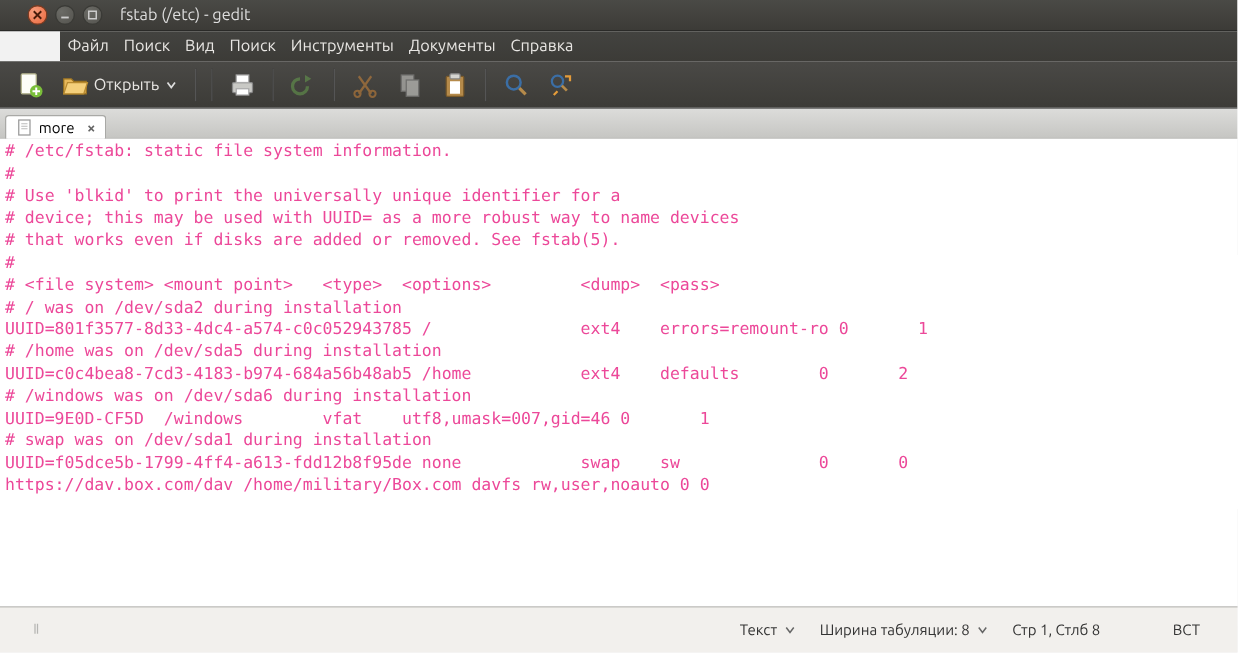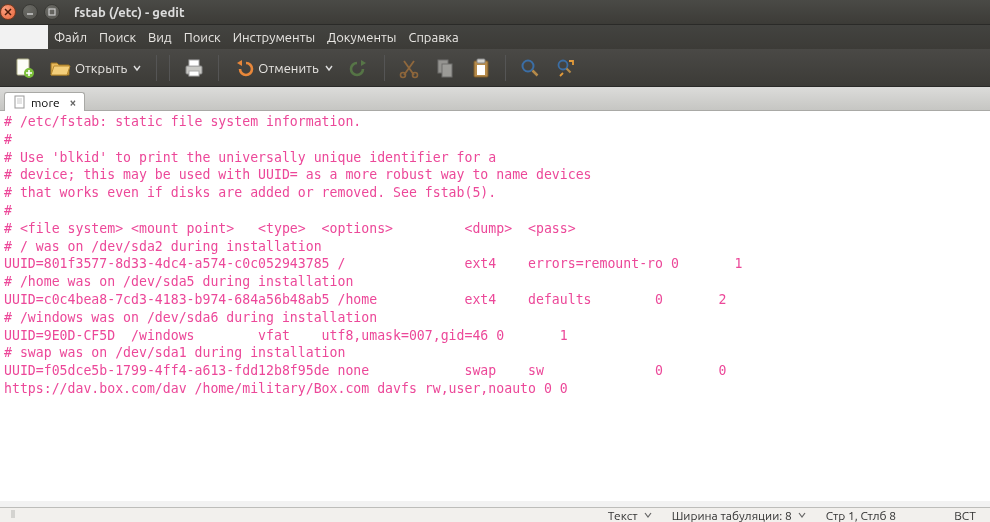--- a/index.html
+++ b/index.html
@@ -9,23 +9,23 @@
   background: #f2f2f2;
   font-family: "Ubuntu", "Liberation Sans", sans-serif;
   font-size: 13px;
   overflow: hidden;
 }
 .titlebar {
   background: linear-gradient(to bottom, #4a4a46 0%, #3c3b37 100%);
   height: 25px;
   display: flex;
   align-items: center;
-  padding-left: 0;
+  padding-left: 22px;
   color: #ddd;
-  font-weight: bold;
+  font-weight: normal;
   border-bottom: 1px solid #2a2a28;
 }
 .win-btn {
   width: 16px; height: 16px; border-radius: 50%;
   margin-right: 6px; display: flex; align-items: center; justify-content: center;
 }
 .win-btn svg { width: 8px; height: 8px; }
 .win-close { background: radial-gradient(circle at 30% 30%, #f89e7e, #e9673c); border:1px solid #7a3a20; }
 .win-min, .win-max { background: radial-gradient(circle at 30% 30%, #6b6b66, #54534e); border:1px solid #3a3a36; }
 .title-text { margin-left: 8px; font-size: 13px; }
@@ -79,28 +79,28 @@
   padding: 2px 4px;
   overflow: hidden;
   height: 390px;
   color: #ec4899;
   line-height: 17.8px;
 }
 
 .statusbar {
   position: absolute;
   bottom: 0; left: 0; right: 0;
-  height: 15px;
+  height: 37px;
   background: #f2f0ed;
   border-top: 1px solid #bdbdba;
   display: flex;
   align-items: center;
   font-size: 12px;
   color: #333;
-  padding: 0 8px;
+  padding: 0 24px;
 }
 .status-left { width: 24px; }
 .status-spacer { flex: 1; }
 .status-cell { display:flex; align-items:center; margin-right: 18px; }
 .status-cell .drop { margin-left:4px; }
 .status-last { margin-right: 6px; margin-left: 40px; }
 </style>
 </head>
 <body>
 
@@ -162,34 +162,20 @@
   <div class="tbtn">
     <span class="ico">
       <svg width="22" height="22" viewBox="0 0 22 22">
           <rect x="3" y="9" width="16" height="8" rx="1" fill="#c9c9c5" stroke="#888"></rect>
           <rect x="6" y="3" width="10" height="6" fill="#fff" stroke="#aaa"></rect>
           <rect x="6" y="14" width="10" height="5" fill="#fff" stroke="#aaa"></rect>
         </svg>
     </span>
   </div>
   <div class="sep"></div>
-  <div class="tbtn">
-    <span class="ico">
-      <svg width="22" height="22" viewBox="0 0 22 22">
-          <path d="M14 6 a6 6 0 1 1 -6 6" fill="none" stroke="#e8873a" stroke-width="2.6"></path>
-          <path d="M10 3 l-5 3 5 3 z" fill="#e8873a"></path>
-        </svg>
-    </span>
-    <span class="lbl">Отменить</span>
-    <span class="drop">
-      <svg width="8" height="8" viewBox="0 0 8 8">
-          <path d="M1 2 L4 6 L7 2" fill="none" stroke="#ddd" stroke-width="1.4"></path>
-        </svg>
-    </span>
-  </div>
   <div class="tbtn disabled">
     <span class="ico">
       <svg width="22" height="22" viewBox="0 0 22 22">
           <path d="M8 6 a6 6 0 1 0 6 6" fill="none" stroke="#6aa84f" stroke-width="2.6"></path>
           <path d="M12 3 l5 3 -5 3 z" fill="#6aa84f"></path>
         </svg>
     </span>
   </div>
   <div class="sep"></div>
   <div class="tbtn disabled">

